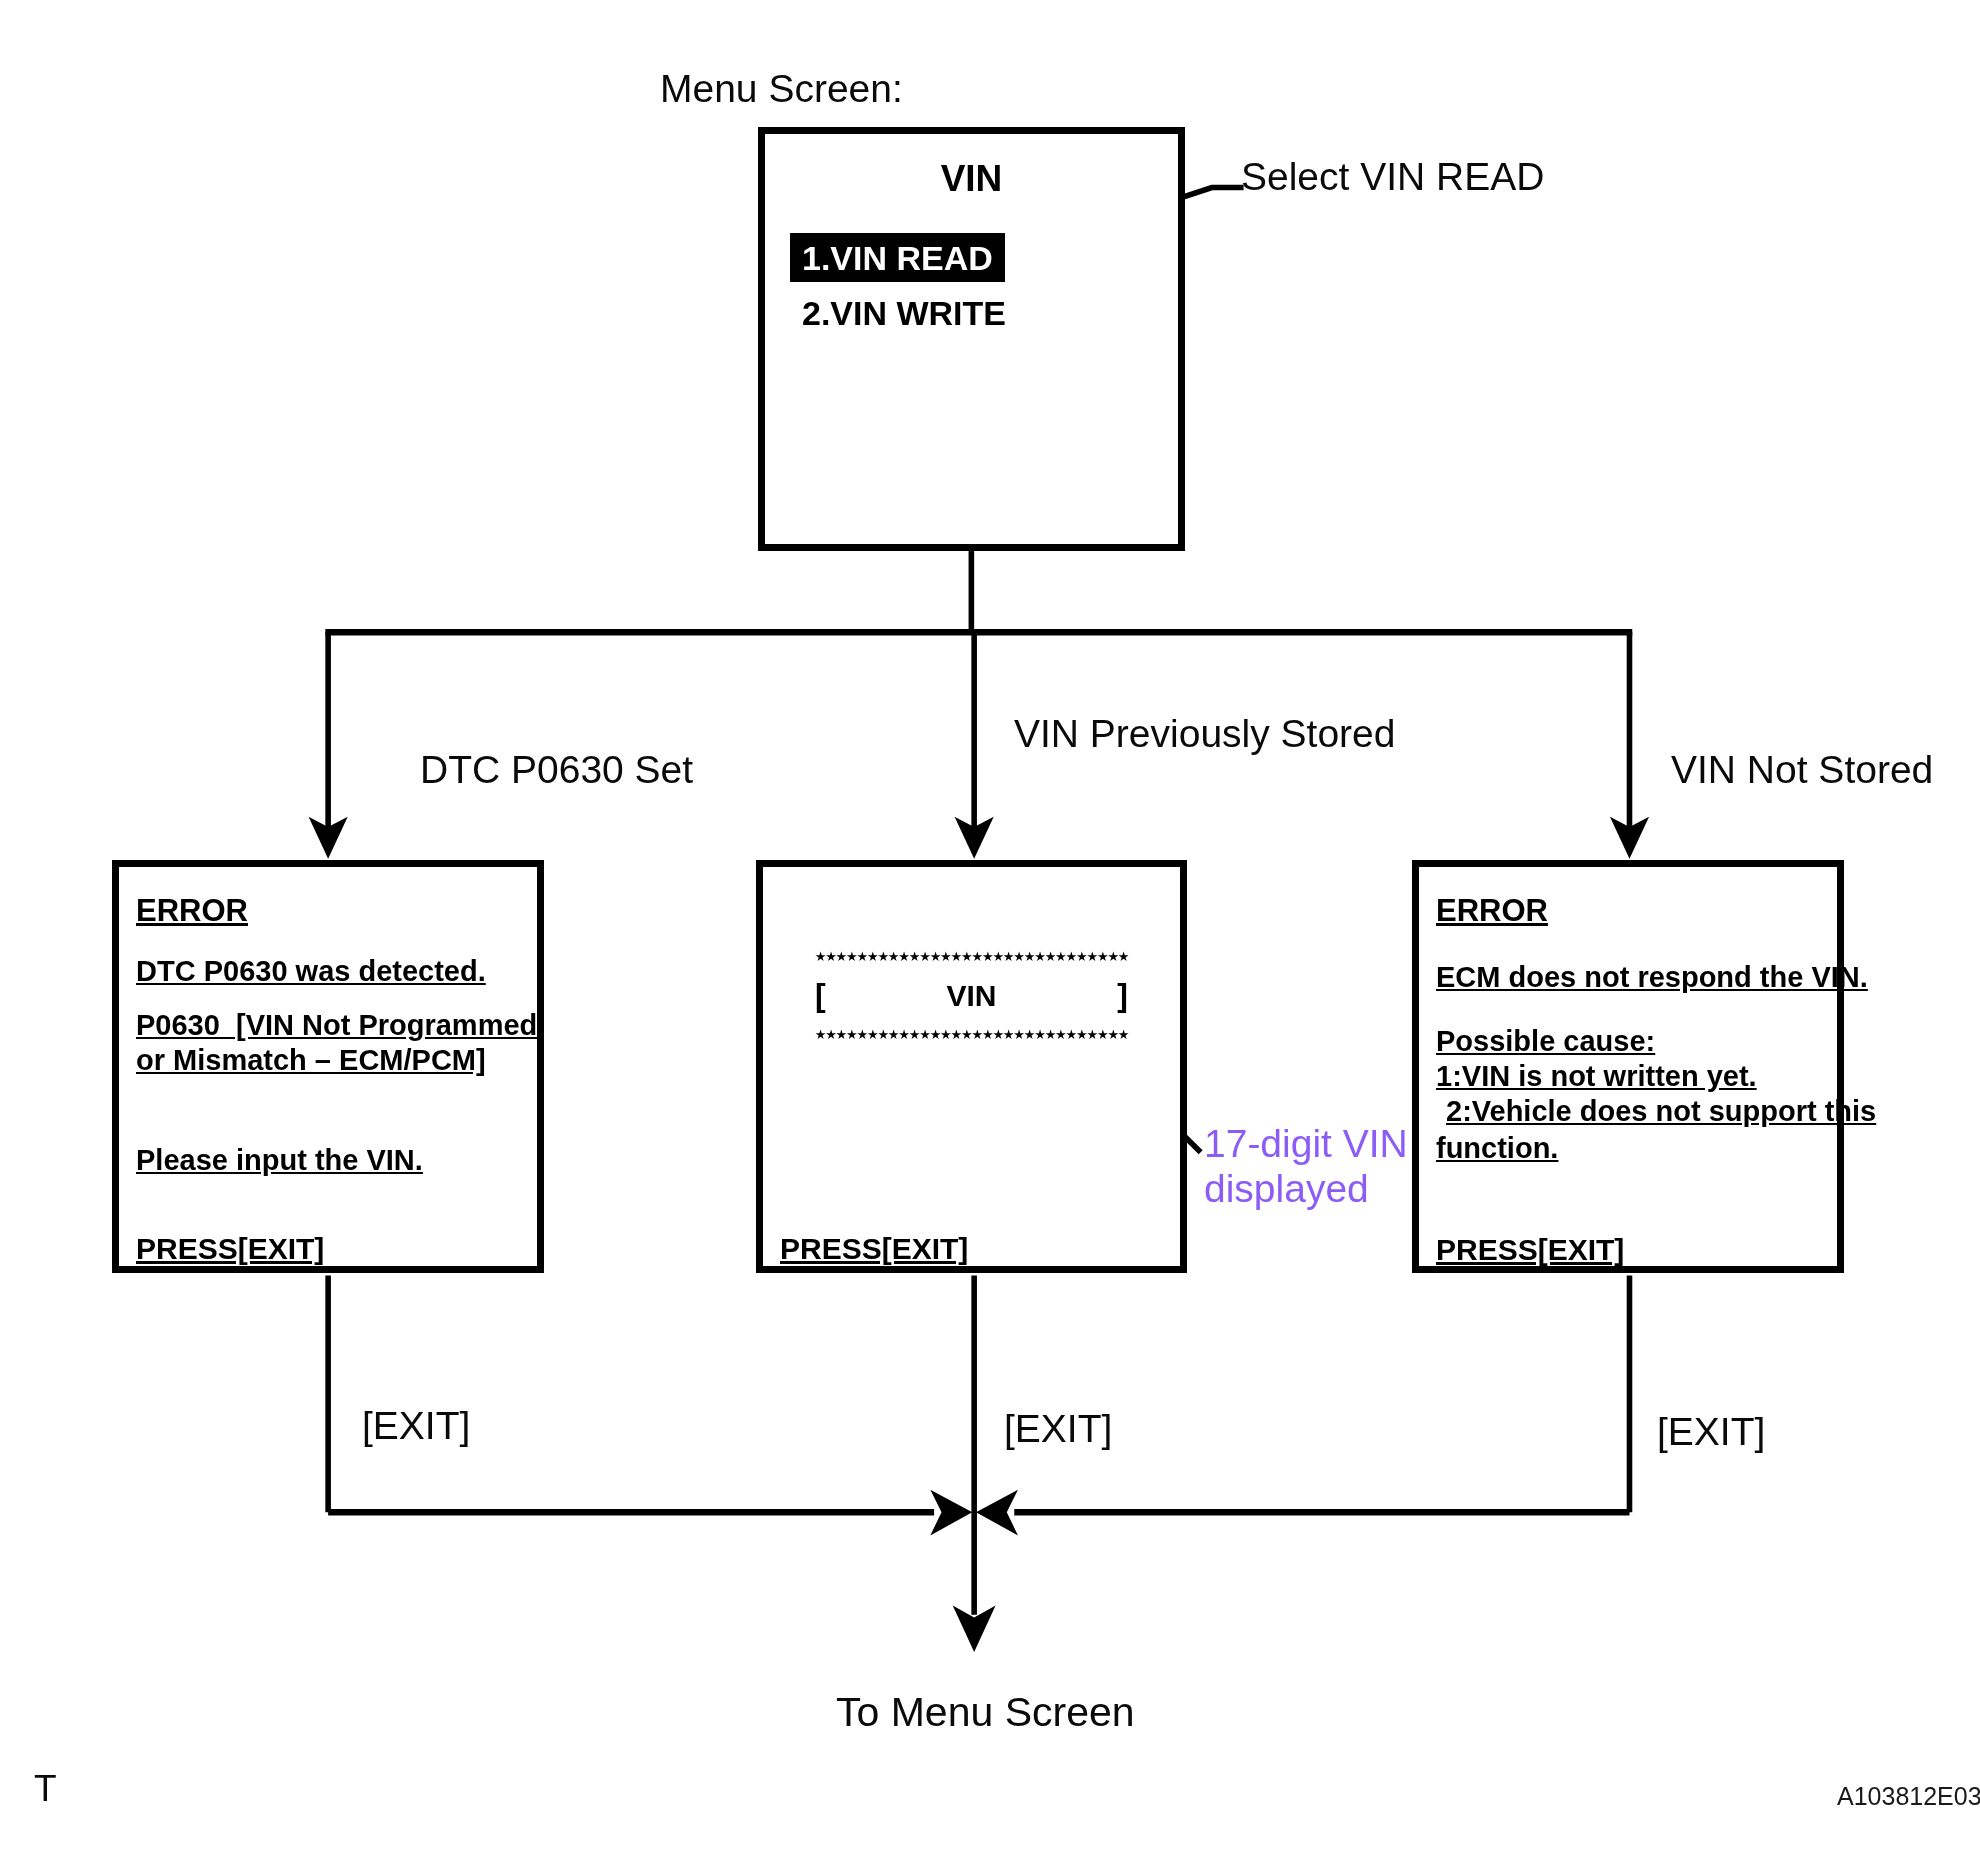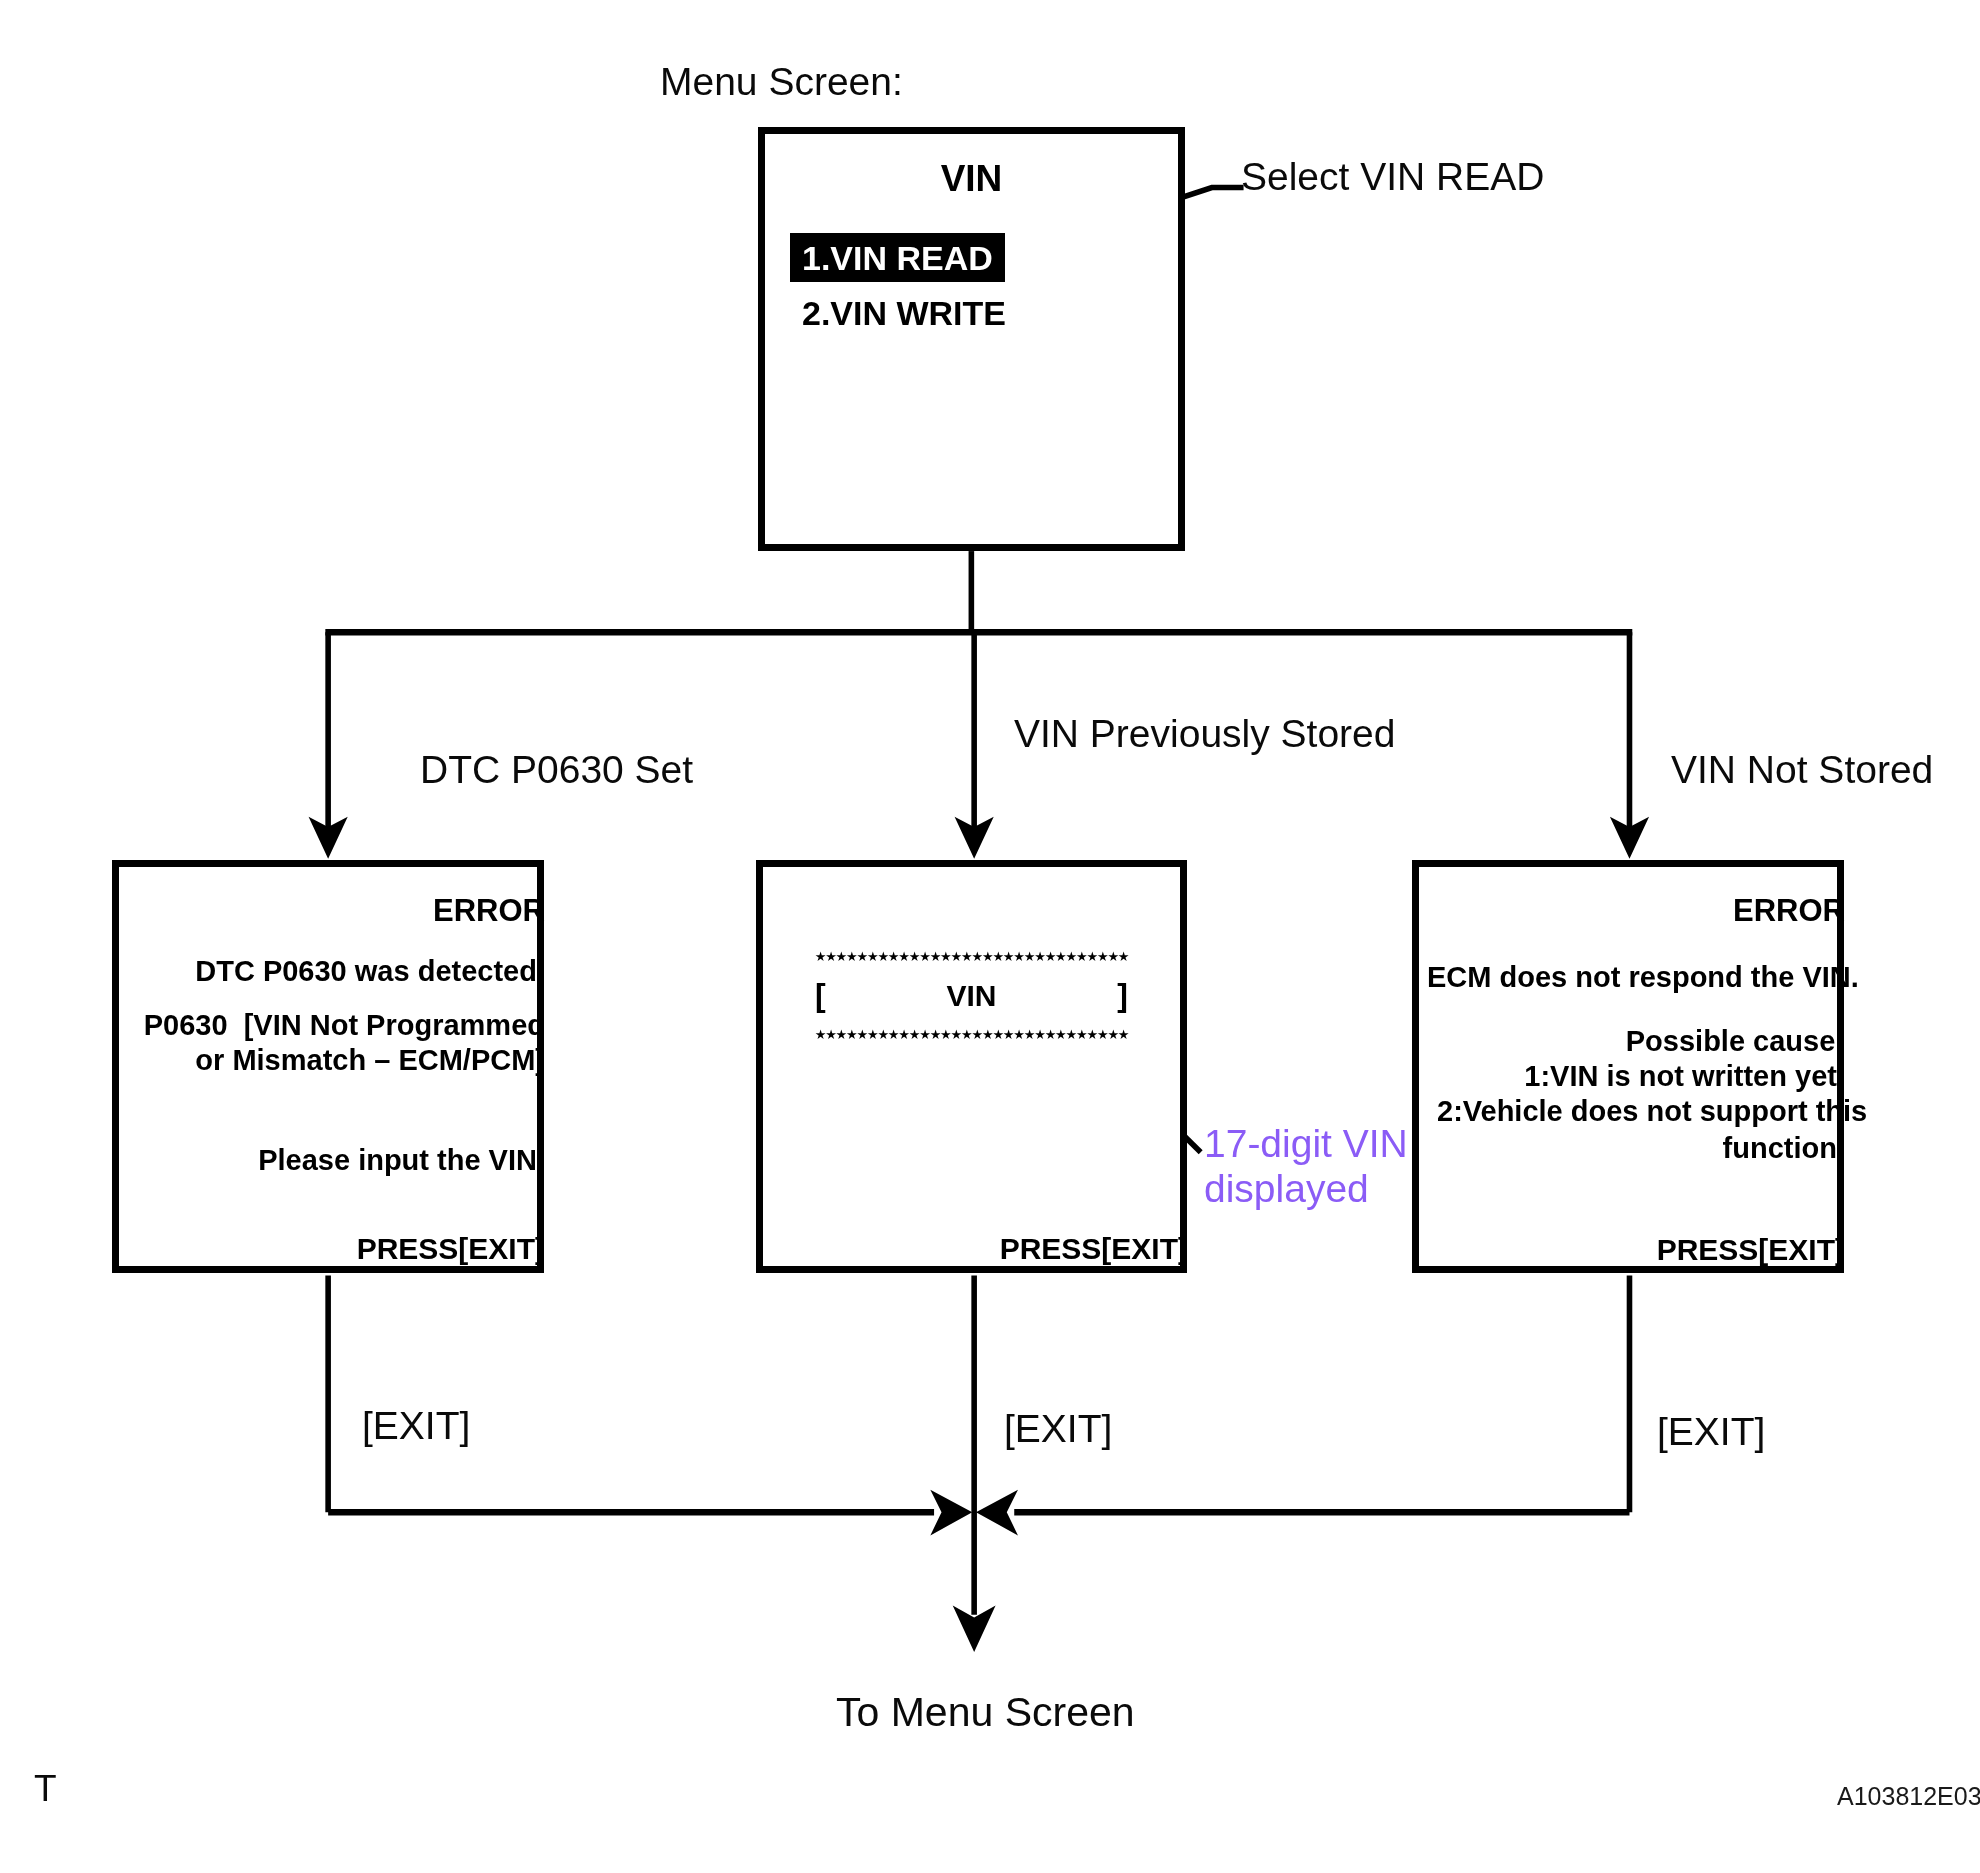--- a/index.html
+++ b/index.html
@@ -4,22 +4,22 @@
 <style>
   html,body{margin:0;padding:0;background:#fff;}
   #canvas{
     position:relative;width:1980px;height:1874px;background:#ffffff;
     font-family:"Liberation Sans","DejaVu Sans",sans-serif;color:#000;
     overflow:hidden;
   }
   .abs{position:absolute;}
   .lbl{font-size:39px;color:#0a0a0a;white-space:nowrap;}
   .box{position:absolute;border:7.5px solid #000;background:#fff;box-sizing:border-box;}
-  .boxline{position:absolute;left:8px;width:100%;text-align:right;font-weight:bold;
-           font-size:29px;line-height:35px;white-space:pre;}
+  .boxline{position:absolute;left:17px;width:100%;text-align:left;font-weight:bold;
+           font-size:29px;line-height:35px;white-space:pre;text-decoration:underline;}
   .menu-heading{position:absolute;left:0;width:100%;text-align:center;
                 font-weight:bold;font-size:37px;}
   .menu-item{position:absolute;font-weight:bold;font-size:34px;white-space:nowrap;}
   .menu-item.selected{background:#000;color:#fff;padding:7.5px 12px;line-height:34px;}
   .stars{position:absolute;left:0;width:100%;text-align:center;
          font-size:13px;letter-spacing:-1.2px;white-space:nowrap;}
   .bracket-row{position:absolute;left:0;width:100%;box-sizing:border-box;
                padding:0 52px;display:flex;justify-content:space-between;
                align-items:center;font-weight:bold;font-size:32px;}
   svg{position:absolute;left:0;top:0;}
@@ -51,21 +51,21 @@
     <line x1="352" y1="1368" x2="352" y2="1622" stroke="#000" stroke-width="6"></line>
     <line x1="352" y1="1622" x2="1002" y2="1622" stroke="#000" stroke-width="7"></line>
     <polygon points="998,1598 1043,1622 998,1647 1010,1622" fill="#000"></polygon>
     <line x1="1748" y1="1368" x2="1748" y2="1622" stroke="#000" stroke-width="6"></line>
     <line x1="1748" y1="1622" x2="1088" y2="1622" stroke="#000" stroke-width="7"></line>
     <polygon points="1092,1598 1047,1622 1092,1647 1080,1622" fill="#000"></polygon>
     <line x1="1045" y1="1368" x2="1045" y2="1732" stroke="#000" stroke-width="6"></line>
     <polygon points="1022,1722 1045,1772 1068,1722 1045,1735" fill="#000"></polygon>
   </svg>
 
-  <div class="abs lbl" style="left:660px;top:60px;">Menu Screen:</div>
+  <div class="abs lbl" style="left:660px;top:67px;">Menu Screen:</div>
 
   <div class="box" style="left:758px;top:127px;width:427px;height:424px;">
     <div class="menu-heading" style="top:24px;">VIN</div>
     <div class="menu-item selected" style="left:25px;top:99px;">1.VIN READ</div>
     <div class="menu-item" style="left:37px;top:160px;">2.VIN WRITE</div>
   </div>
 
   <div class="abs lbl" style="left:1241px;top:155px;">Select VIN READ</div>
 
   <div class="abs lbl" style="left:377px;top:748px;margin-left:43px;">DTC P0630 Set</div>

